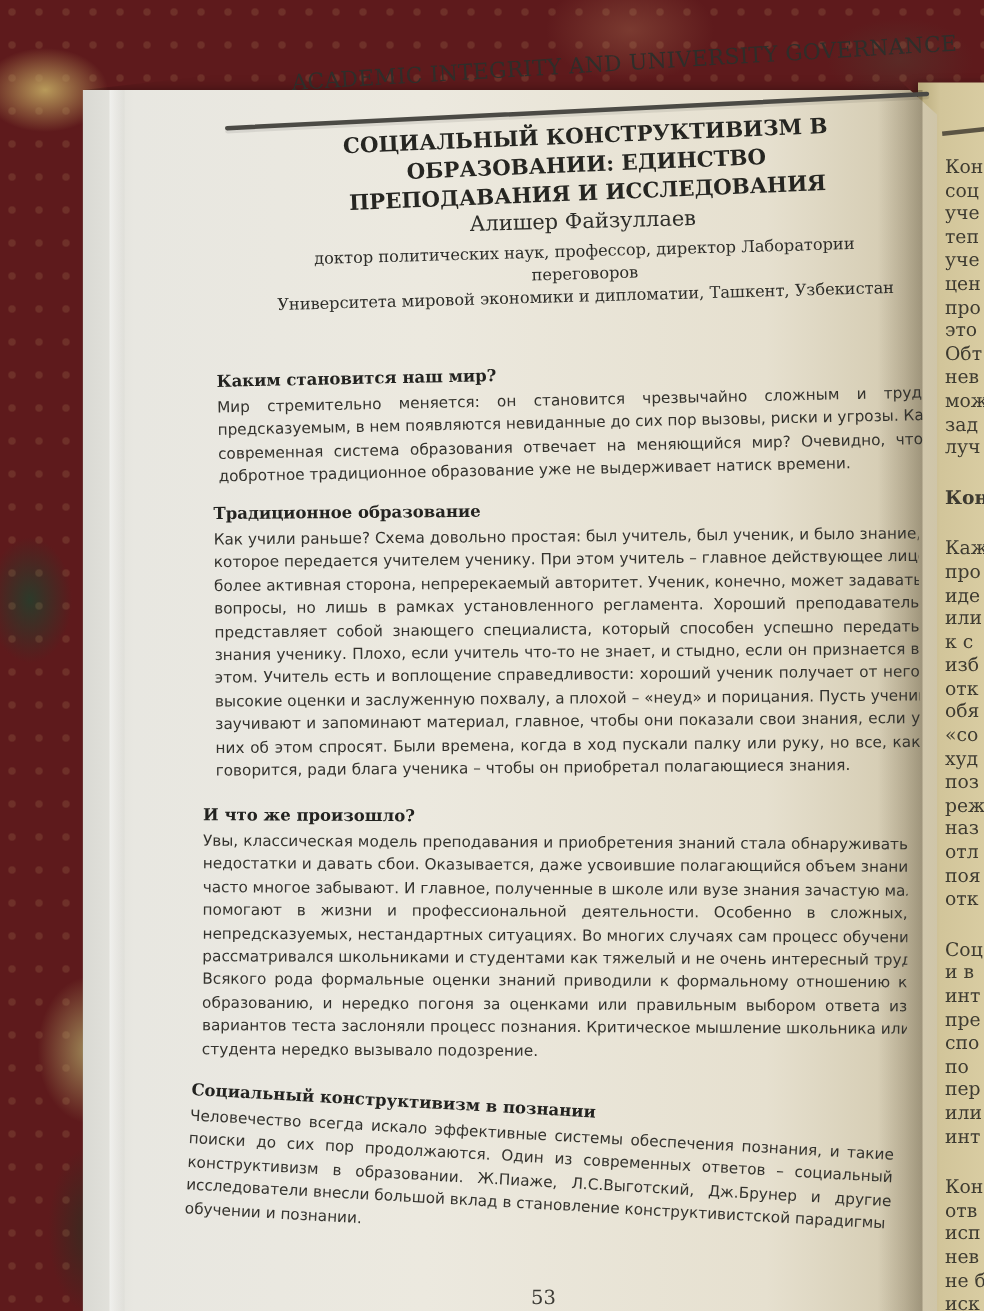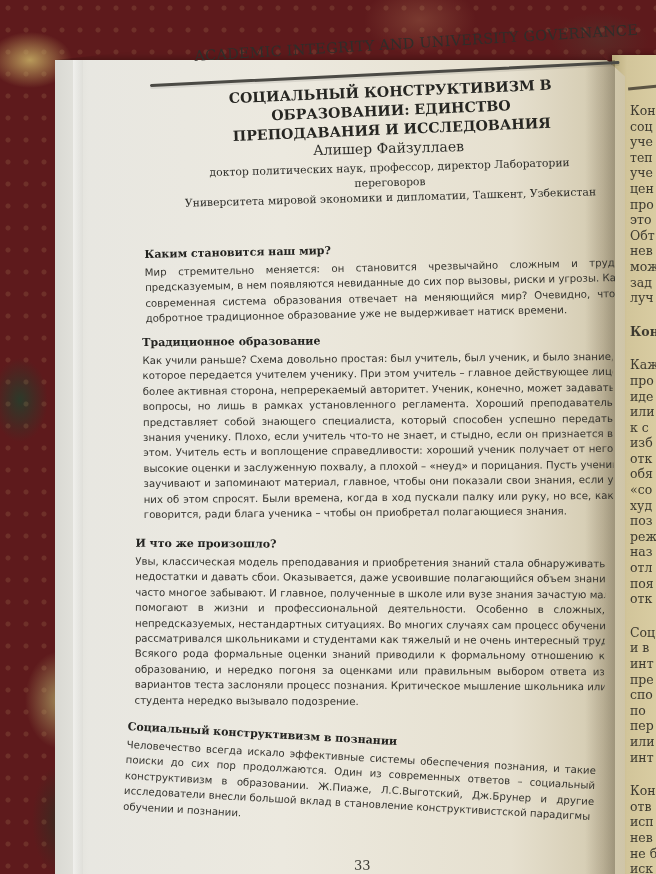--- a/index.html
+++ b/index.html
@@ -215,13 +215,13 @@
   <div class="sec-h">Социальный конструктивизм в познании</div>
   <div class="para">
       <span class="line">Человечество всегда искало эффективные системы обеспечения познания, и такие</span>
       <span class="line">поиски до сих пор продолжаются. Один из современных ответов – социальный</span>
       <span class="line">конструктивизм в образовании. Ж.Пиаже, Л.С.Выготский, Дж.Брунер и другие</span>
       <span class="line">исследователи внесли большой вклад в становление конструктивистской парадигмы в</span>
       <span class="line last">обучении и познании.</span>
     </div>
 </div>
 
-<div class="page-num">33</div>
+<div class="page-num">53</div>
 
 </body></html>

